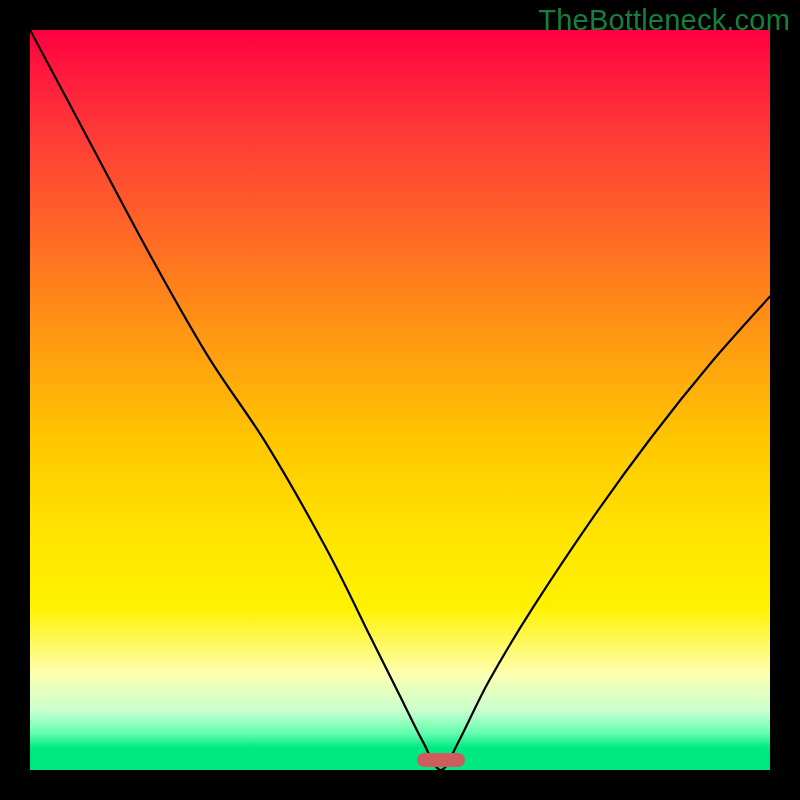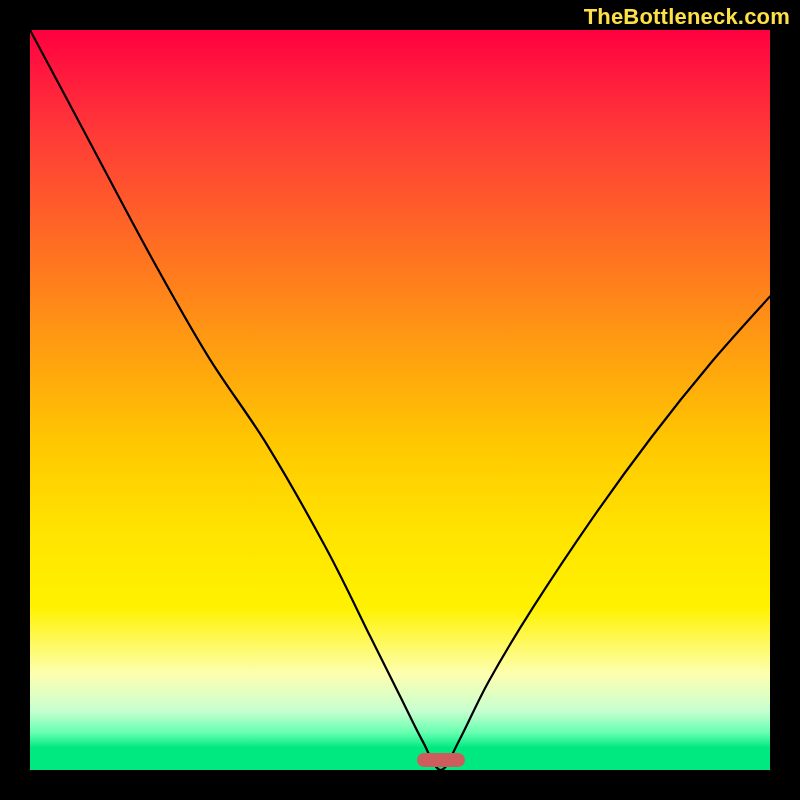--- a/index.html
+++ b/index.html
@@ -38,23 +38,23 @@
       #c8ffd0 92%,
       #64ffb0 95%,
       #00e880 97%,
       #00e880 100%
     );
   }
   .watermark {
     position: absolute;
     top: 4px;
     right: 10px;
-    color: #fde047;
-    font-size: 22px;
-    font-weight: 700;
+    color: #15803d;
+    font-size: 29px;
+    font-weight: 400;
     letter-spacing: 0.2px;
   }
   svg.curve {
     position: absolute;
     top: 30px;
     left: 30px;
     width: 740px;
     height: 740px;
   }
   .marker {

